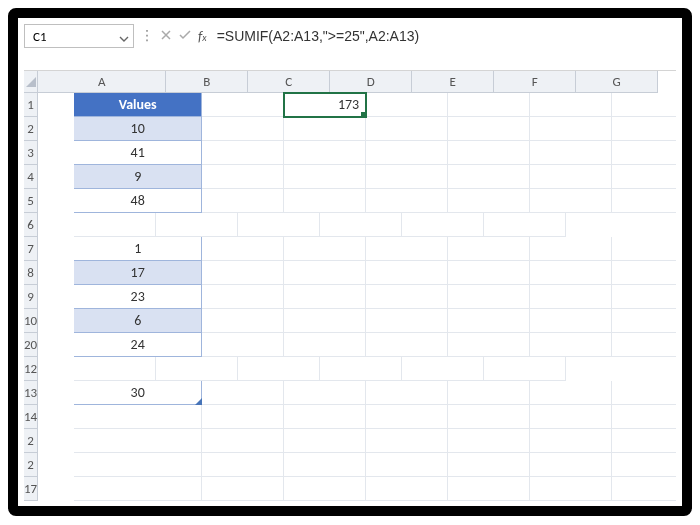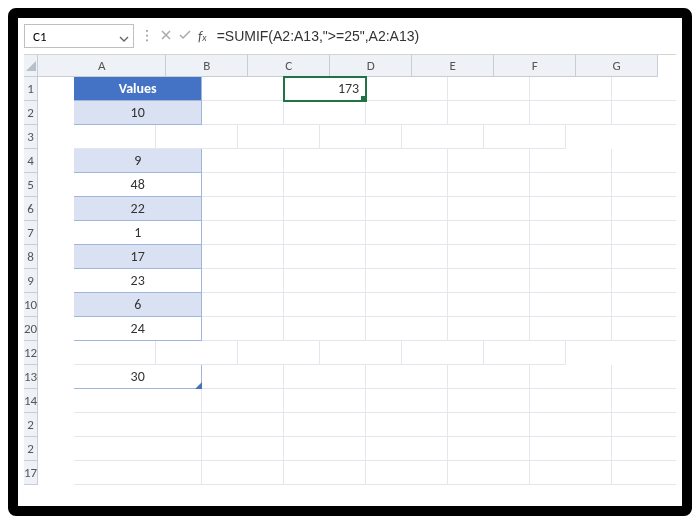--- a/index.html
+++ b/index.html
@@ -20,21 +20,21 @@
   .inner {
     padding: 6px 6px 0 6px;
     height: 100%;
     display: flex;
     flex-direction: column;
   }
   .formula-bar {
     display: flex;
     align-items: center;
     gap: 6px;
-    padding-bottom: 6px;
+    padding-bottom: 22px;
   }
   .name-box {
     width: 110px;
     height: 24px;
     border: 1px solid #bfbfbf;
     display: flex;
     align-items: center;
     justify-content: space-between;
     padding: 0 4px 0 8px;
     background: #fff;
@@ -245,20 +245,21 @@
             <div class="cells-row">
               <div class="cell col-A A-data center stripe">10</div>
               <div class="cell col-other right"></div>
               <div class="cell col-other right"></div>
               <div class="cell col-other right"></div>
               <div class="cell col-other right"></div>
               <div class="cell col-other right"></div>
               <div class="cell col-other right"></div>
             </div>
             <div class="cells-row">
+              <div class="cell col-A A-data center">41</div>
               <div class="cell col-other right"></div>
               <div class="cell col-other right"></div>
               <div class="cell col-other right"></div>
               <div class="cell col-other right"></div>
               <div class="cell col-other right"></div>
               <div class="cell col-other right"></div>
             </div>
             <div class="cells-row">
               <div class="cell col-A A-data center stripe">9</div>
               <div class="cell col-other right"></div>
@@ -271,21 +272,20 @@
             <div class="cells-row">
               <div class="cell col-A A-data center">48</div>
               <div class="cell col-other right"></div>
               <div class="cell col-other right"></div>
               <div class="cell col-other right"></div>
               <div class="cell col-other right"></div>
               <div class="cell col-other right"></div>
               <div class="cell col-other right"></div>
             </div>
             <div class="cells-row">
-              <div class="cell col-A A-data center stripe">22</div>
               <div class="cell col-other right"></div>
               <div class="cell col-other right"></div>
               <div class="cell col-other right"></div>
               <div class="cell col-other right"></div>
               <div class="cell col-other right"></div>
               <div class="cell col-other right"></div>
             </div>
             <div class="cells-row">
               <div class="cell col-A A-data center">1</div>
               <div class="cell col-other right"></div>

